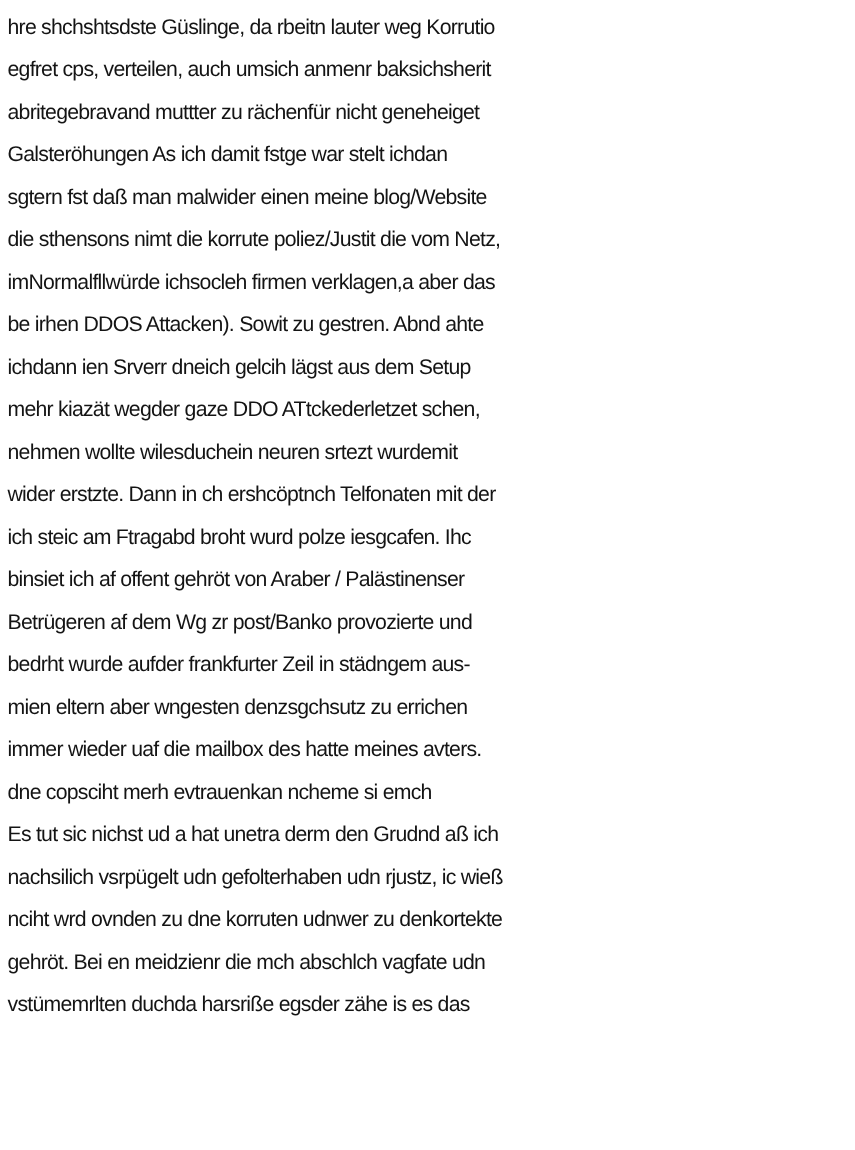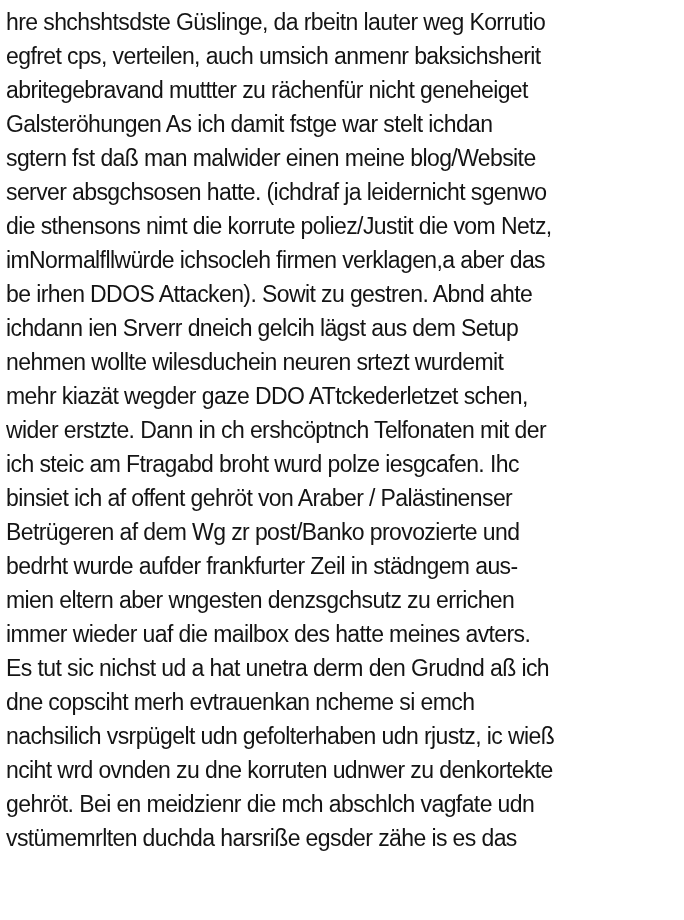--- a/index.html
+++ b/index.html
@@ -11,53 +11,52 @@
     width: 684px;
     height: 920px;
     overflow: hidden;
   }
   .doc {
     box-sizing: border-box;
     width: 684px;
     height: 920px;
     padding: 5px 0 0 6px;
     font-family: "Liberation Sans", "DejaVu Sans", sans-serif;
-    font-size: 23px;
+    font-size: 17px;
     line-height: 34px;
     font-weight: 400;
     color: #141414;
     letter-spacing: -0.6px;
   }
   .text-line {
     white-space: nowrap;
     height: 34px;
   }
 </style>
 </head>
 <body>
 
 <div class="doc">
   <div class="text-line">hre shchshtsdste Güslinge, da rbeitn lauter weg Korrutio</div>
   <div class="text-line">egfret cps, verteilen, auch umsich anmenr baksichsherit</div>
   <div class="text-line">abritegebravand muttter zu rächenfür nicht geneheiget</div>
   <div class="text-line">Galsteröhungen As ich damit fstge war stelt ichdan</div>
   <div class="text-line">sgtern fst daß man malwider einen meine blog/Website</div>
-  <div class="text-line">server absgchsosen hatte. (ichdraf ja leidernicht sgenwo</div>
   <div class="text-line">die sthensons nimt die korrute poliez/Justit die vom Netz,</div>
   <div class="text-line">imNormalfllwürde ichsocleh firmen verklagen,a aber das</div>
   <div class="text-line">be irhen DDOS Attacken). Sowit zu gestren. Abnd ahte</div>
   <div class="text-line">ichdann ien Srverr dneich gelcih lägst aus dem Setup</div>
+  <div class="text-line">mehr kiazät wegder gaze DDO ATtckederletzet schen,</div>
   <div class="text-line">nehmen wollte wilesduchein neuren srtezt wurdemit</div>
-  <div class="text-line">mehr kiazät wegder gaze DDO ATtckederletzet schen,</div>
   <div class="text-line">wider erstzte. Dann in ch ershcöptnch Telfonaten mit der</div>
   <div class="text-line">ich steic am Ftragabd broht wurd polze iesgcafen. Ihc</div>
   <div class="text-line">binsiet ich af offent gehröt von Araber / Palästinenser</div>
   <div class="text-line">Betrügeren af dem Wg zr post/Banko provozierte und</div>
   <div class="text-line">bedrht wurde aufder frankfurter Zeil in städngem aus-</div>
   <div class="text-line">mien eltern aber wngesten denzsgchsutz zu errichen</div>
   <div class="text-line">immer wieder uaf die mailbox des hatte meines avters.</div>
+  <div class="text-line">dne copsciht merh evtrauenkan ncheme si emch</div>
   <div class="text-line">Es tut sic nichst ud a hat unetra derm den Grudnd aß ich</div>
-  <div class="text-line">dne copsciht merh evtrauenkan ncheme si emch</div>
   <div class="text-line">nachsilich vsrpügelt udn gefolterhaben udn rjustz, ic wieß</div>
   <div class="text-line">nciht wrd ovnden zu dne korruten udnwer zu denkortekte</div>
   <div class="text-line">gehröt. Bei en meidzienr die mch abschlch vagfate udn</div>
   <div class="text-line">vstümemrlten duchda harsriße egsder zähe is es das</div>
 </div>
 
 </body></html>

